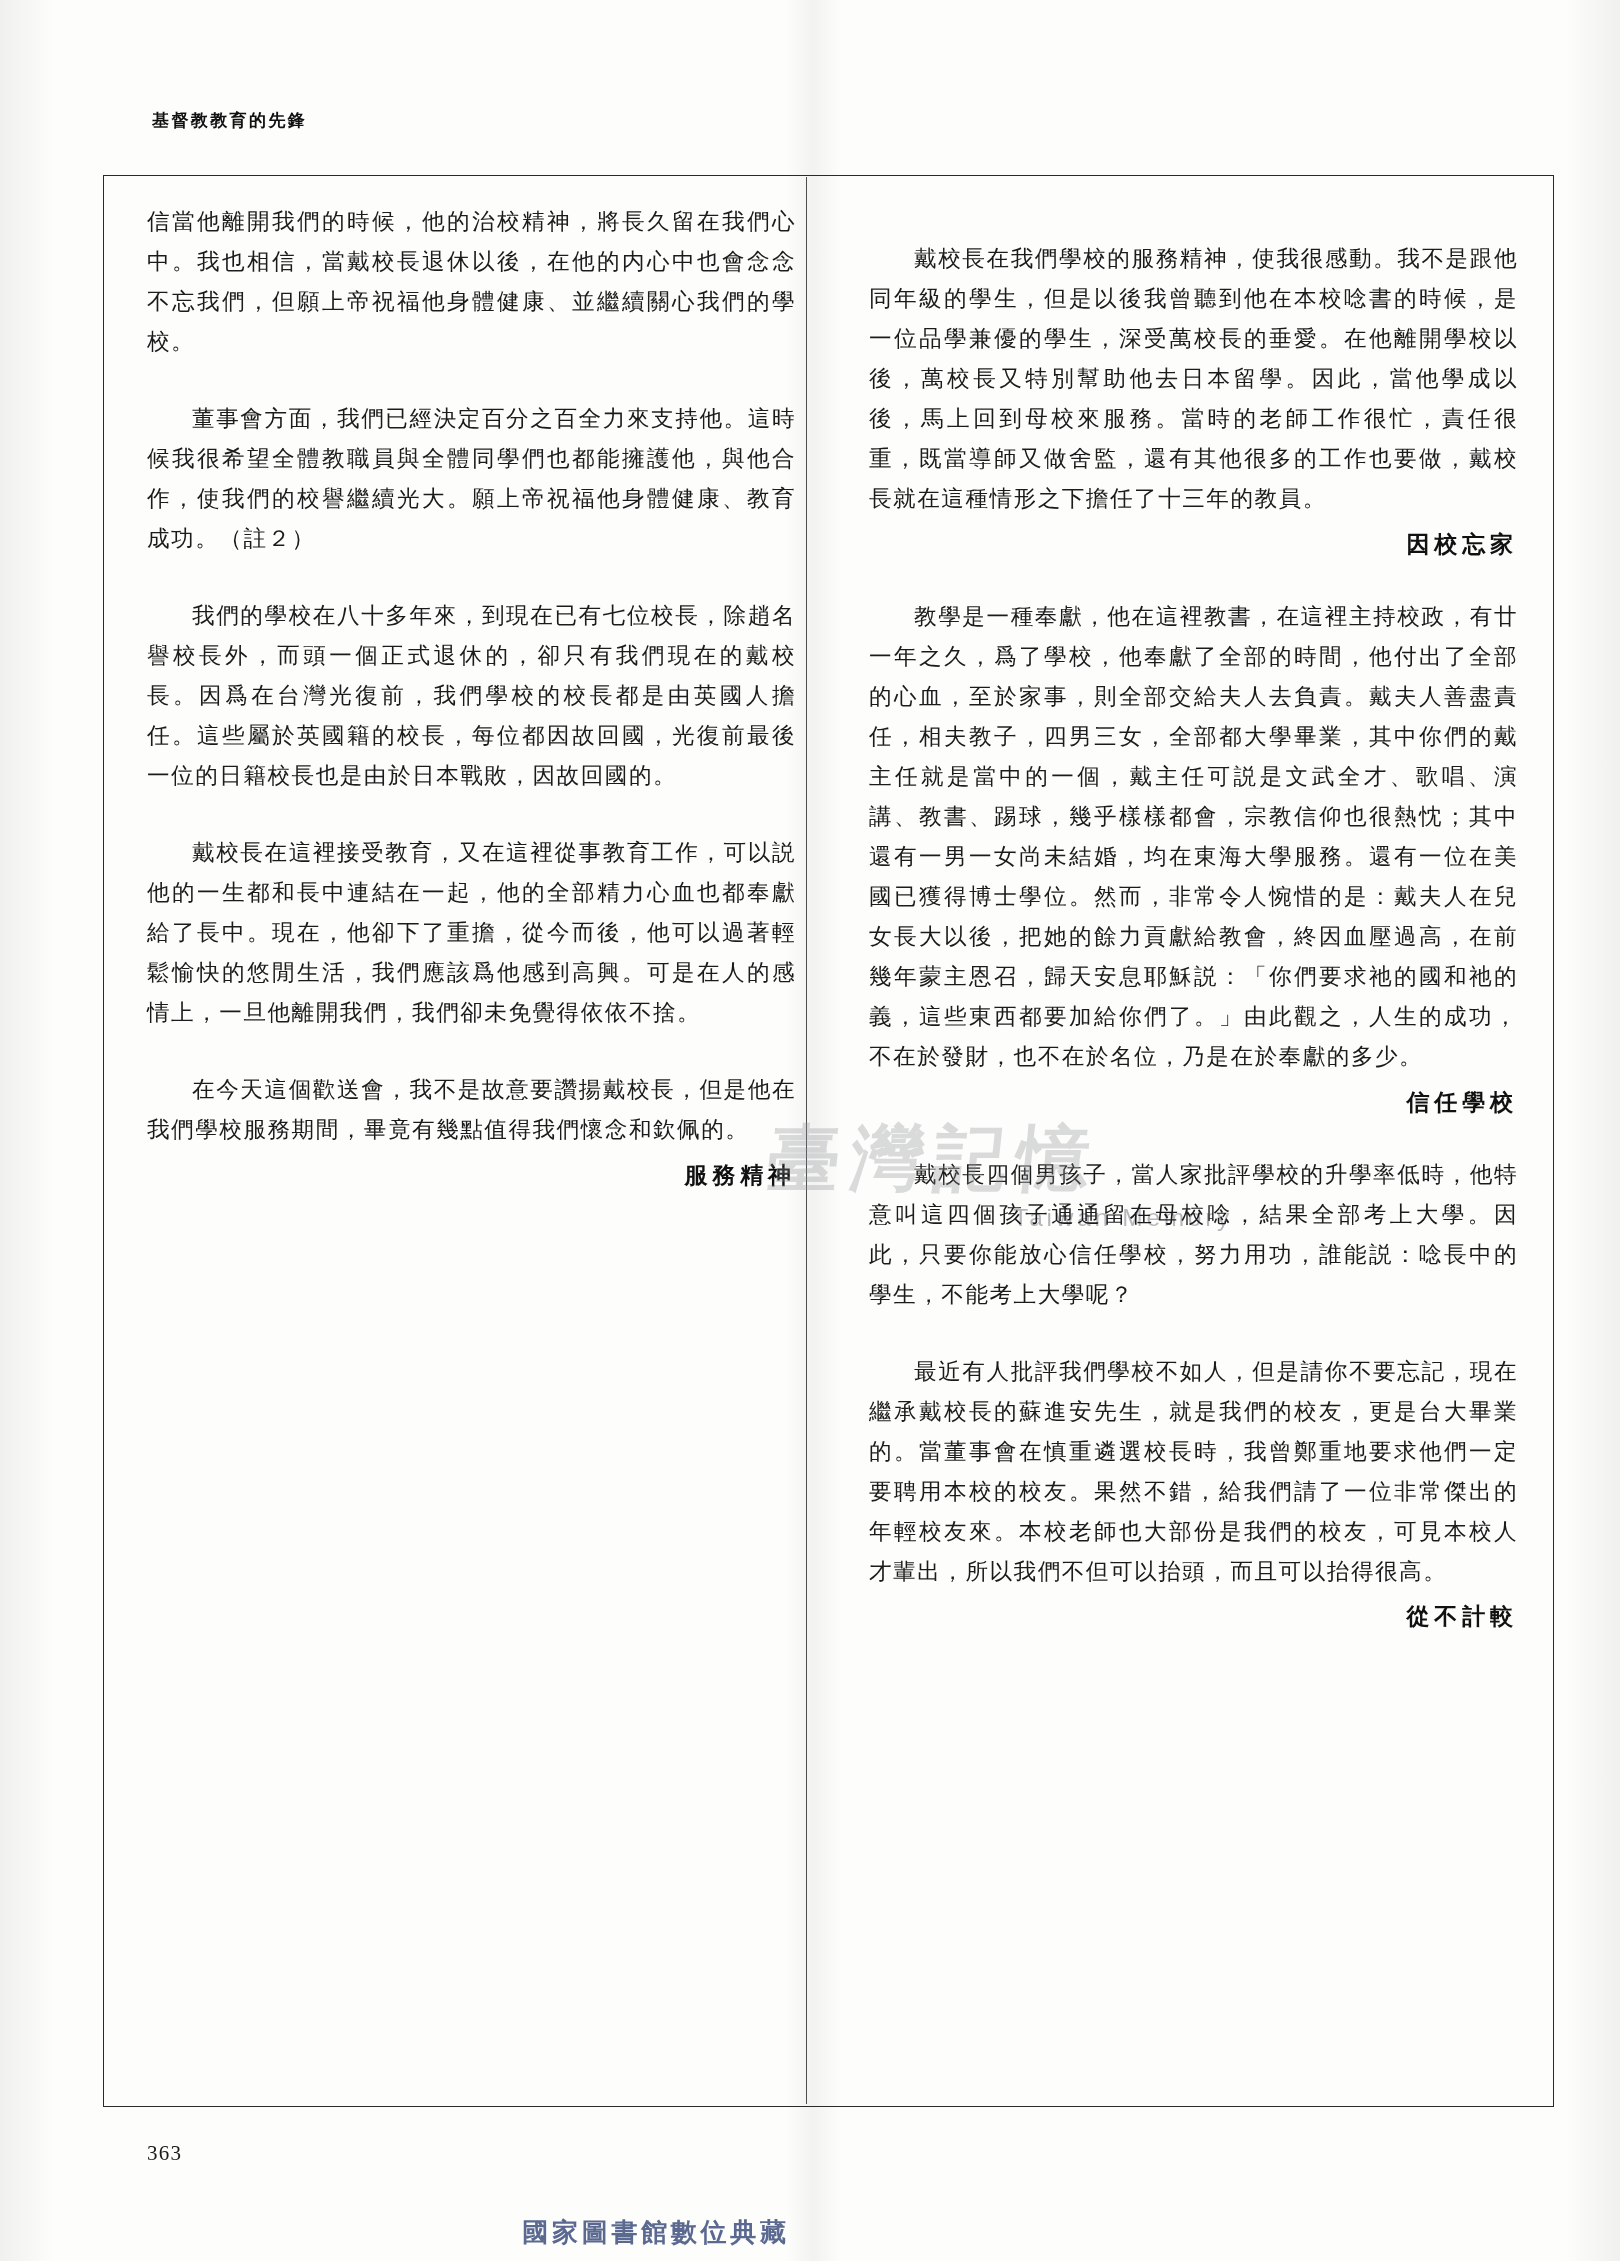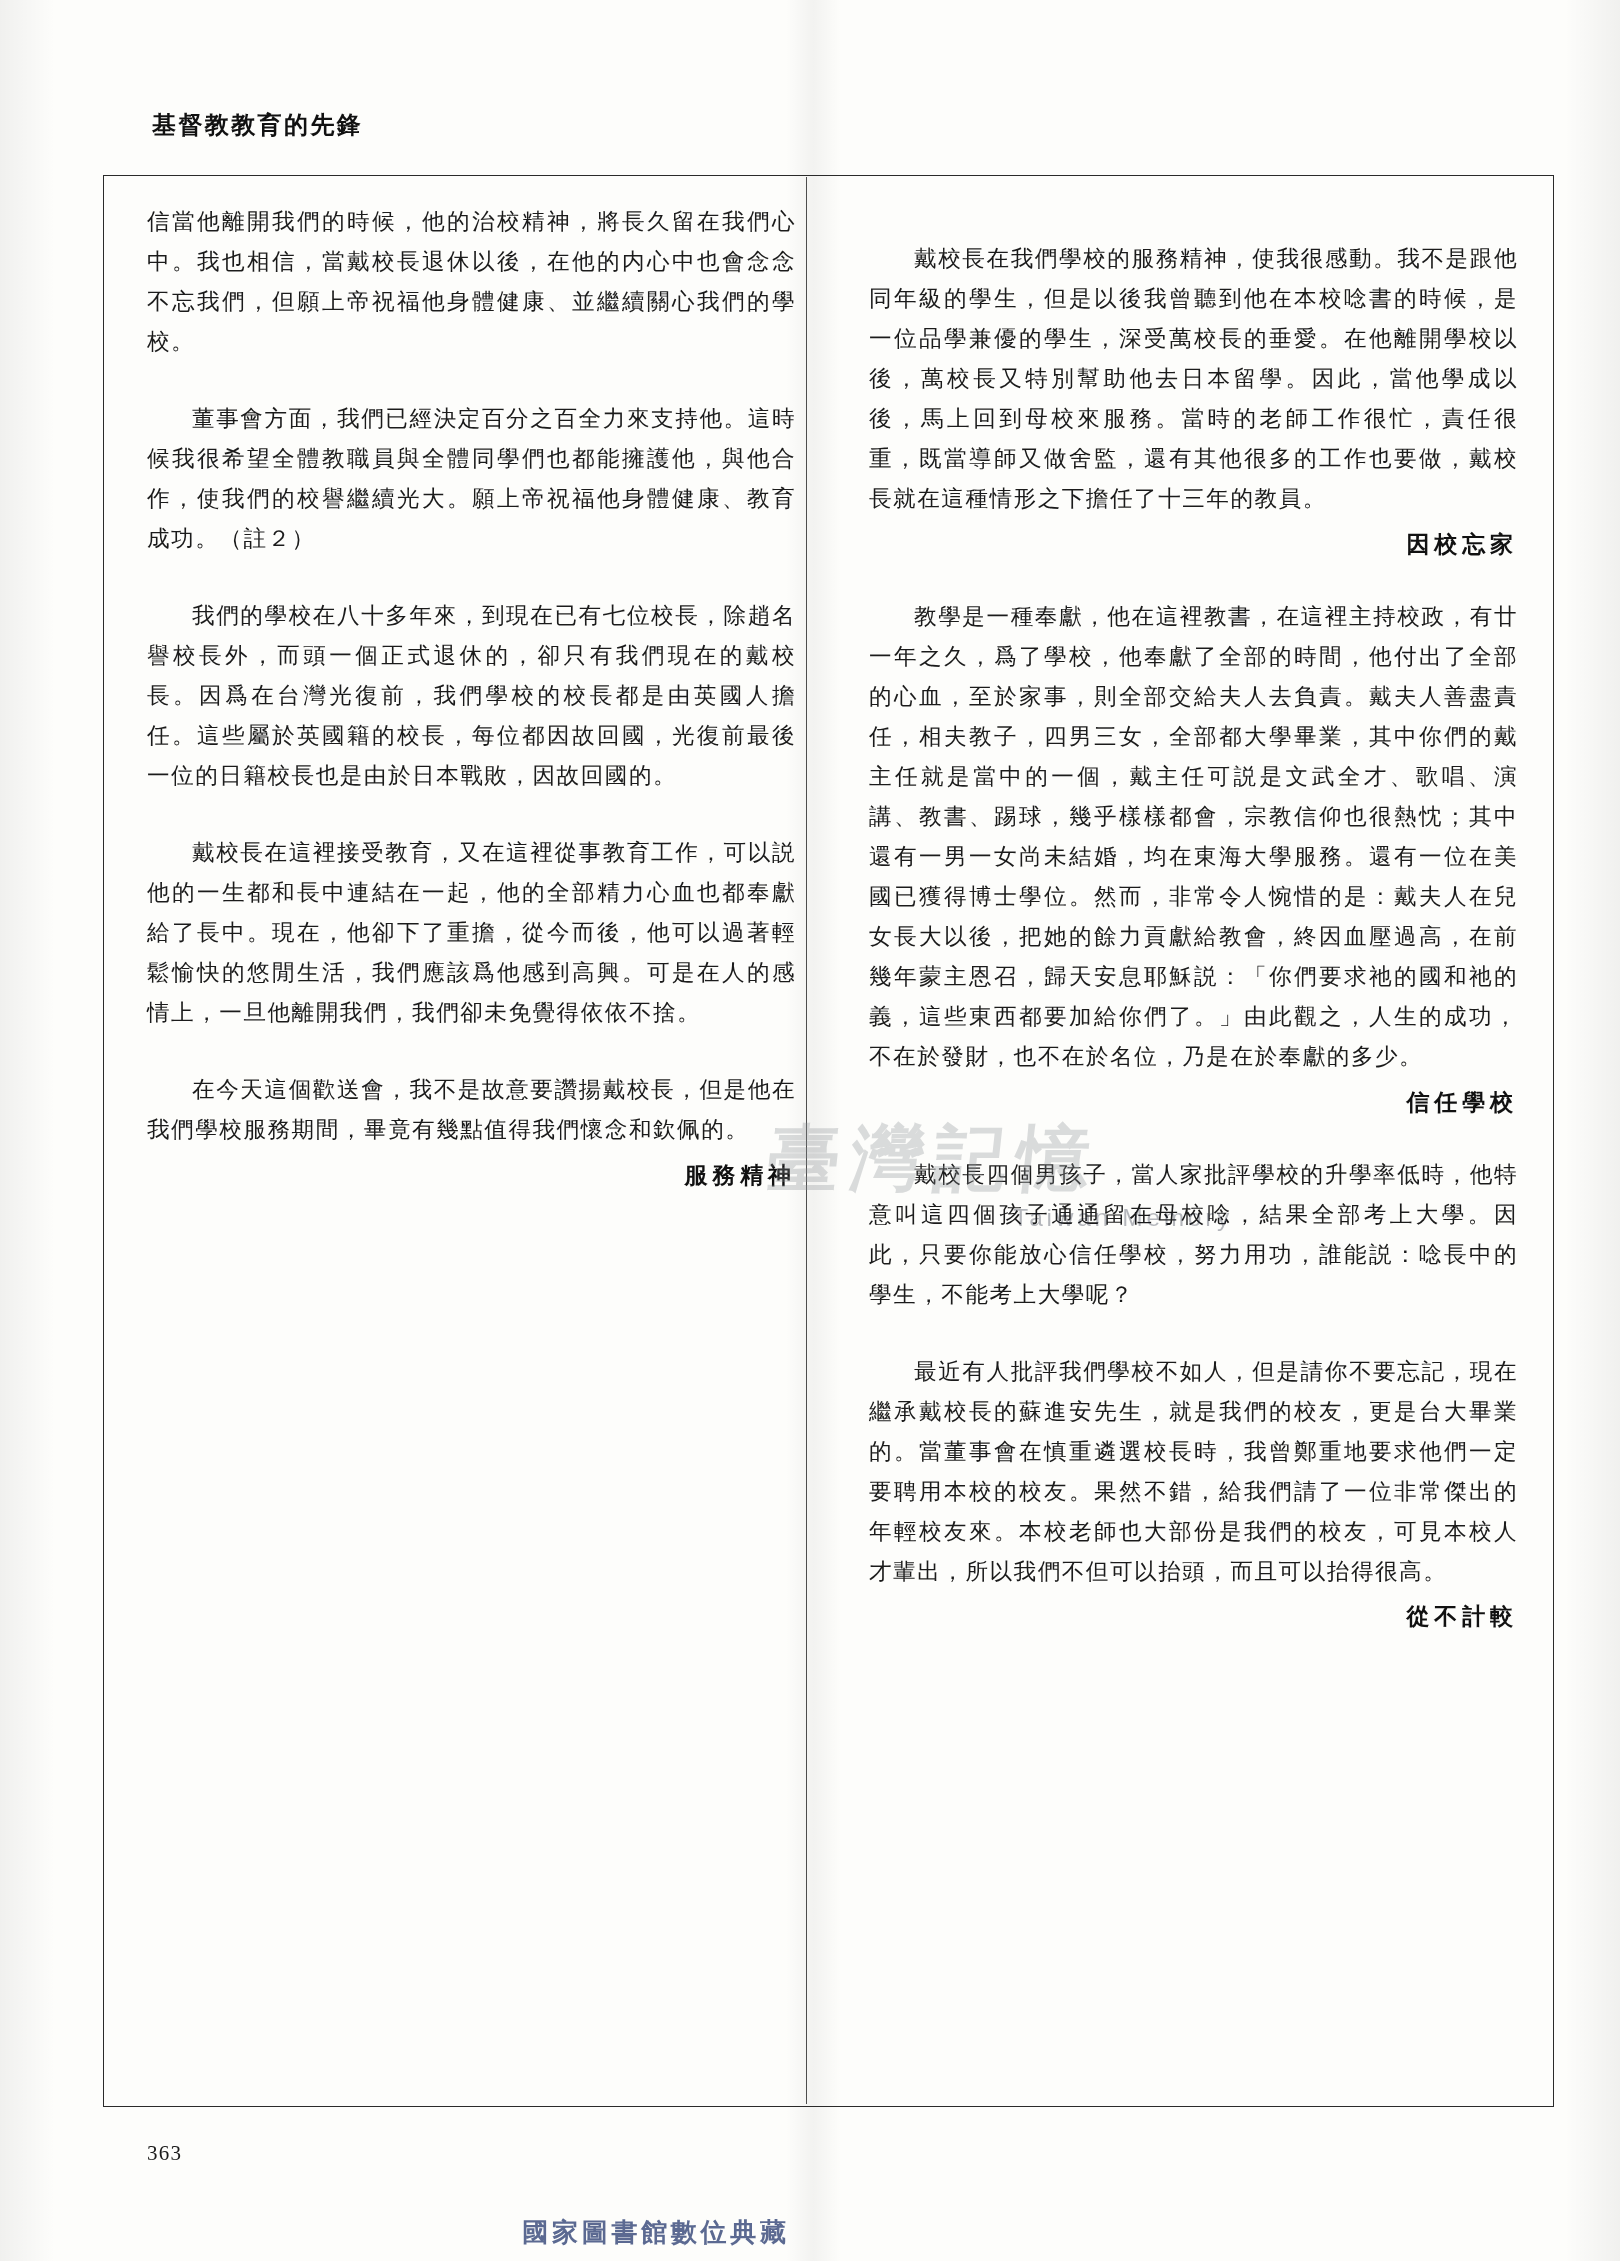--- a/index.html
+++ b/index.html
@@ -27,21 +27,21 @@
     top: 0;
     width: 55px;
     height: 2261px;
     background: linear-gradient(to right, rgba(0,0,0,0.0), rgba(0,0,0,0.045), rgba(0,0,0,0.0));
     pointer-events: none;
   }
   .header-title {
     position: absolute;
     left: 152px;
     top: 109px;
-    font-size: 24px;
+    font-size: 17px;
     letter-spacing: 2.4px;
     font-weight: 700;
     color: #111;
     font-family: "Liberation Serif", "DejaVu Serif", serif;
   }
   .frame {
     position: absolute;
     left: 103px;
     top: 175px;
     width: 1451px;

